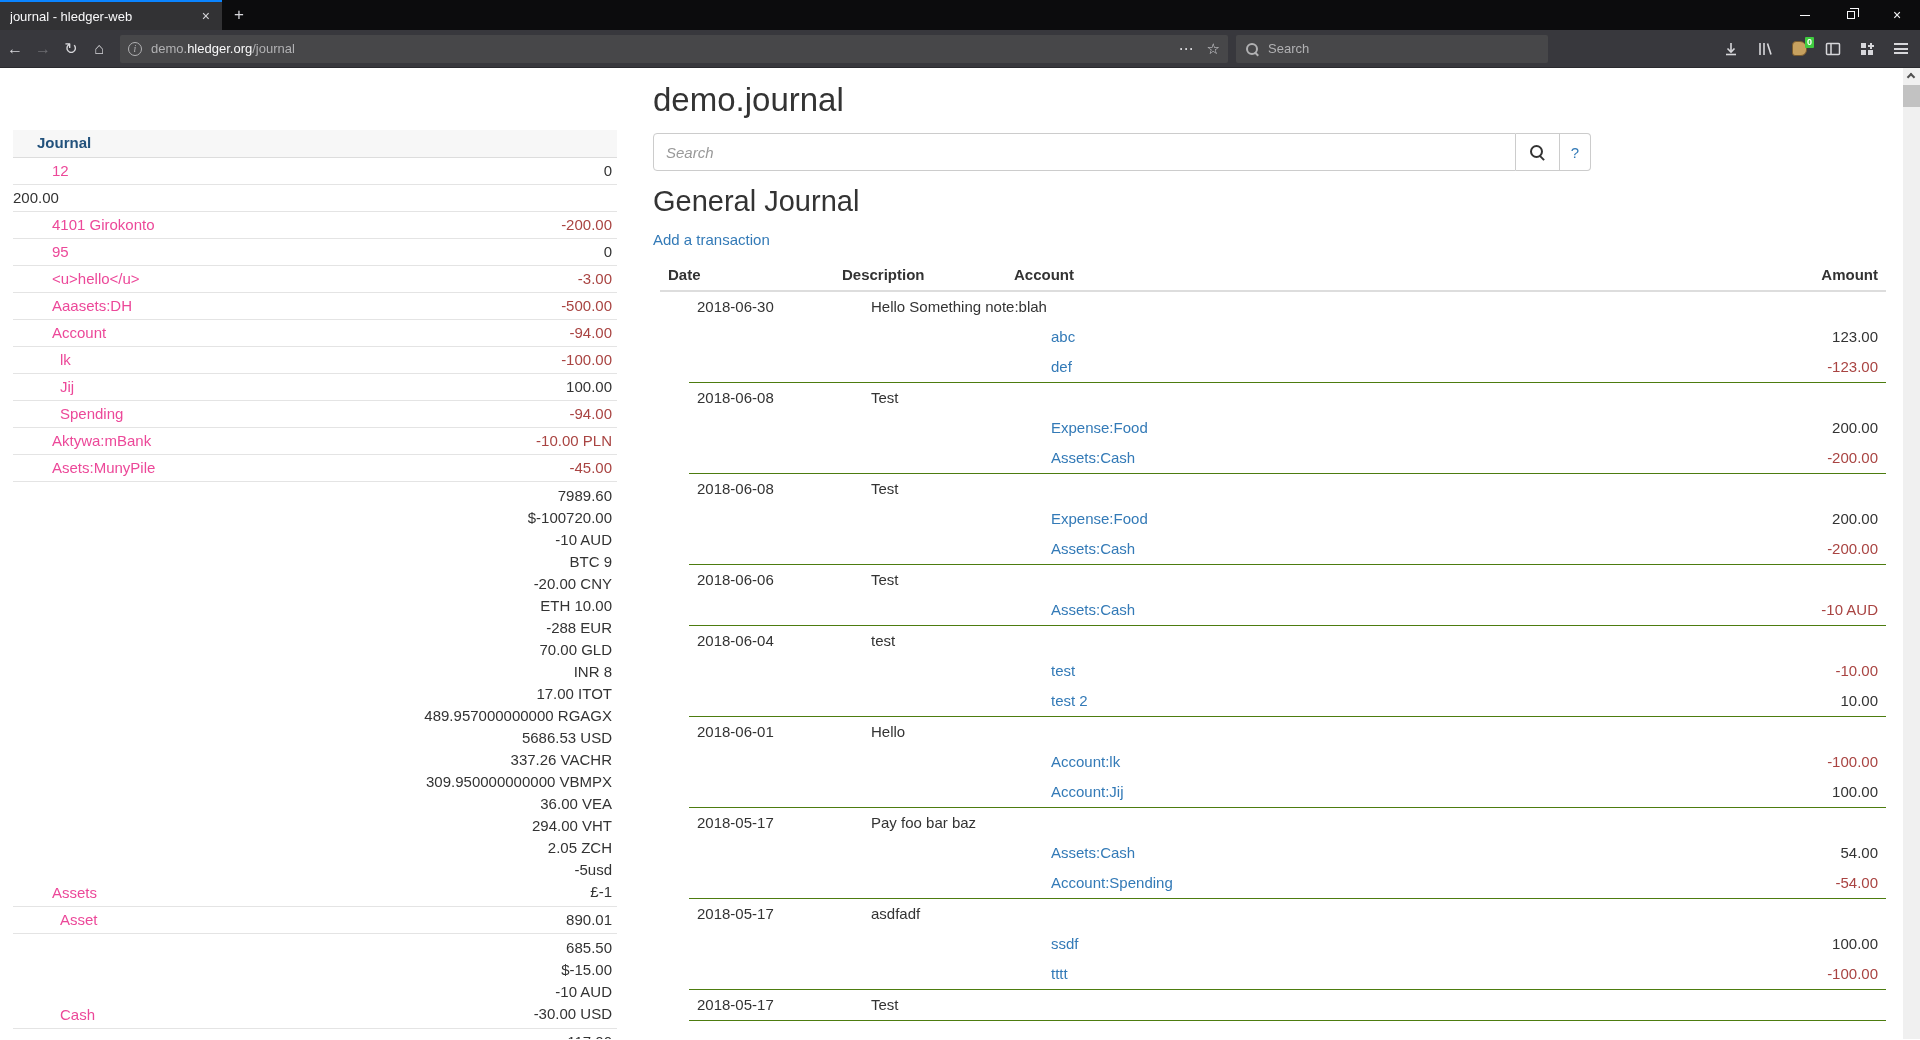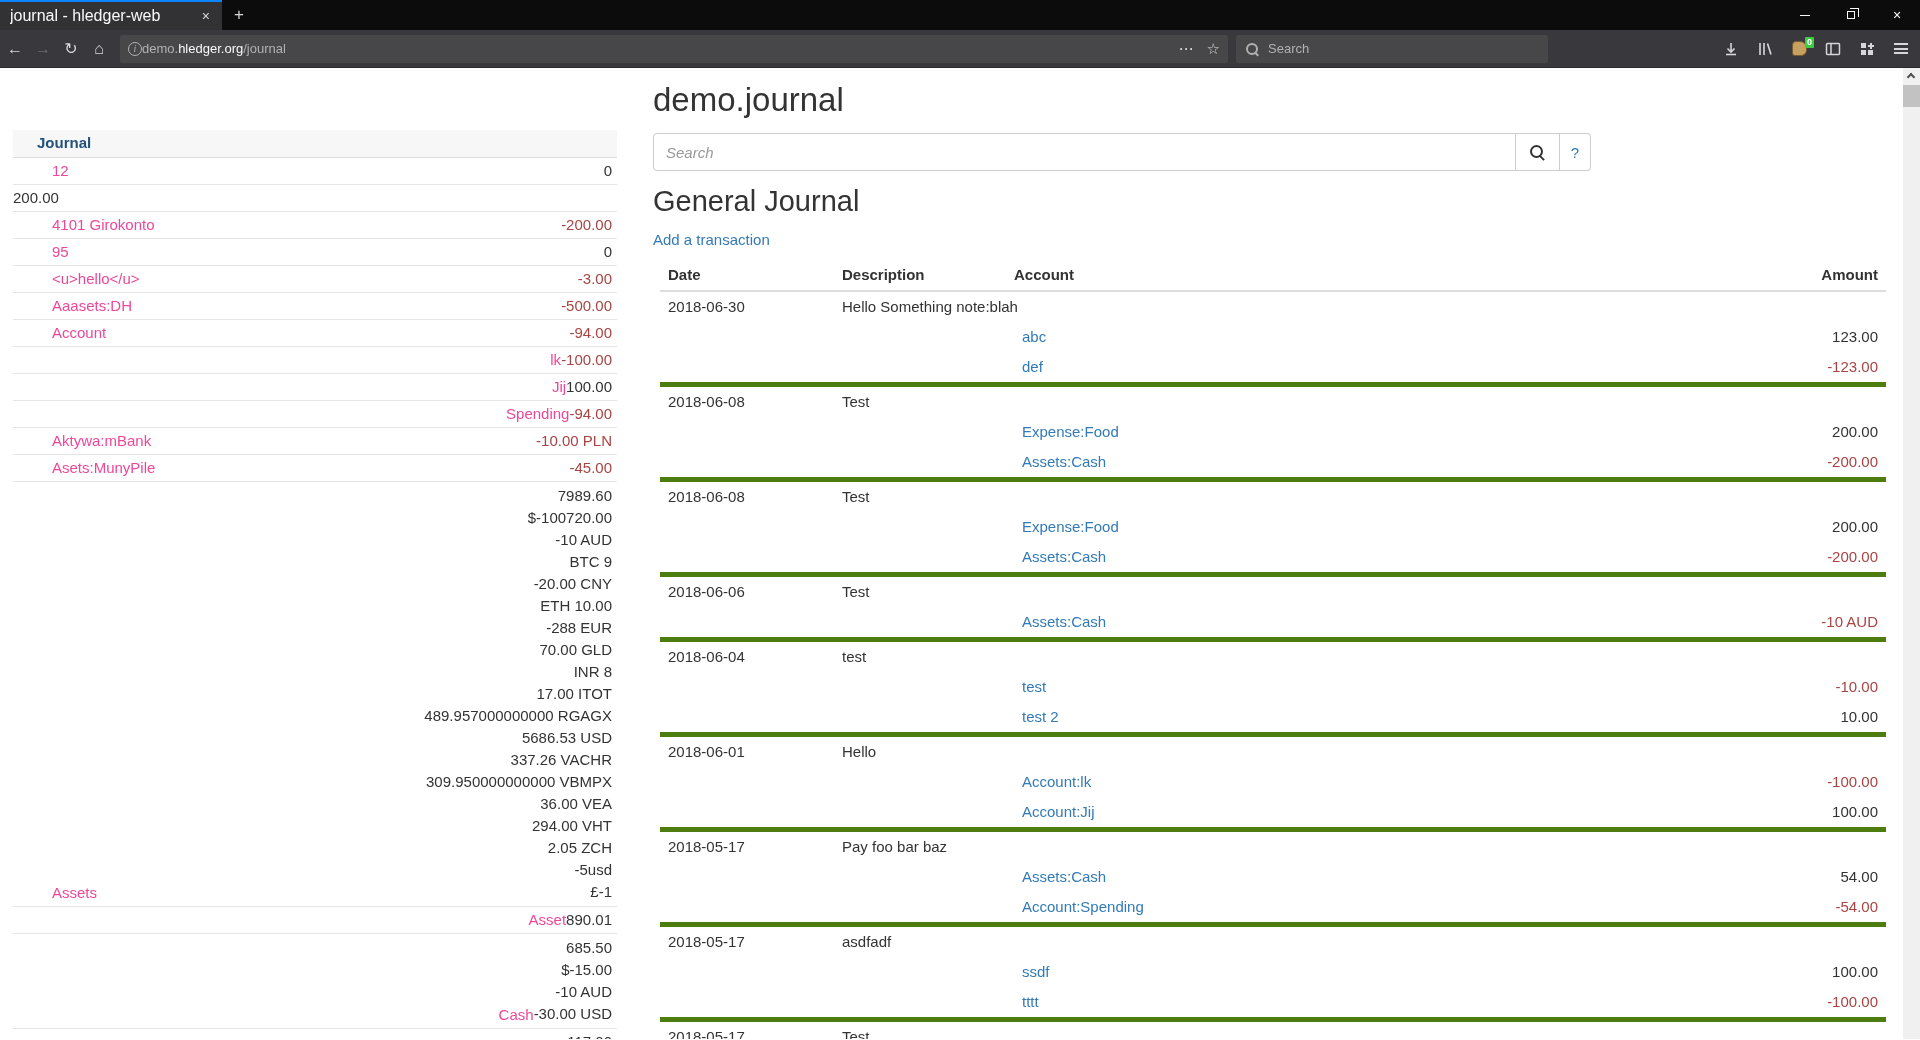--- a/index.html
+++ b/index.html
@@ -3,40 +3,40 @@
 <meta charset="utf-8">
 <style>
   * { box-sizing: border-box; margin: 0; padding: 0; }
   html,body { width:1920px; height:1040px; overflow:hidden; background:#fff;
               font-family:"Liberation Sans", sans-serif; }
 
   
   .tabstrip { height:30px; background:#0c0c0d; display:flex; align-items:stretch; position:relative; }
   .tab { width:222px; background:#323234; border-top:2px solid #0a84ff; display:flex; align-items:center;
          padding:0 8px 0 10px; color:#f9f9fa; }
-  .tab-title { font-size:16px; flex:1; white-space:nowrap; overflow:hidden; }
+  .tab-title { font-size:13px; flex:1; white-space:nowrap; overflow:hidden; }
   .tab-close { color:#d7d7db; font-size:14px; line-height:14px; padding:0 4px; cursor:default; }
   .newtab { width:34px; color:#d7d7db; font-size:17px; display:flex; align-items:center; justify-content:center; }
   .wincontrols { position:absolute; right:0; top:0; height:30px; display:flex; }
   .winbtn { width:46px; height:30px; display:flex; align-items:center; justify-content:center; color:#f9f9fa; }
   .glyph-min { width:10px; height:1px; background:#f9f9fa; display:block; }
   .glyph-restore { position:relative; width:8px; height:8px; border:1px solid #f9f9fa; display:block; }
   .glyph-restore::before { content:''; position:absolute; top:-4px; left:2px; width:8px; height:8px;
                            border:1px solid #f9f9fa; border-bottom:none; border-left:none; }
   .glyph-close { font-size:14px; line-height:14px; }
 
   .toolbar { height:38px; background:#38383d; display:flex; align-items:center; border-bottom:1px solid #2a2a2e; }
   .navbtn { width:26px; height:26px; display:flex; align-items:center; justify-content:center;
             color:#d7d7db; font-size:16px; margin-left:2px; }
   .navbtn.dim { color:#6d6d72; }
   .urlbar { width:1108px; height:28px; background:#474749; border-radius:2px; margin-left:8px;
             display:flex; align-items:center; padding:0 8px; color:#b1b1b3; font-size:13px; }
   .info-circle { width:14px; height:14px; border:1px solid #b1b1b3; border-radius:50%; font-size:10px;
                  display:flex; align-items:center; justify-content:center; font-style:italic; font-family:"Liberation Serif",serif; }
-  .url-text { flex:1; white-space:nowrap; }
+  .url-text { margin-left:9px; flex:1; white-space:nowrap; }
   .url-domain { color:#f9f9fa; }
   .urlbar .dots { letter-spacing:1px; color:#d7d7db; font-weight:bold; font-size:12px; margin-right:12px; }
   .urlbar .star { color:#d7d7db; font-size:15px; }
   .searchbar { width:312px; height:28px; background:#474749; border-radius:2px; margin-left:8px;
                display:flex; align-items:center; padding:0 9px; color:#b1b1b3; font-size:13px; }
   .mag { position:relative; width:14px; height:14px; margin-right:9px; }
   .mag::before { content:''; position:absolute; top:1px; left:1px; width:8px; height:8px;
                  border:2px solid #b1b1b3; border-radius:50%; }
   .mag::after { content:''; position:absolute; width:5px; height:2px; background:#b1b1b3;
                 bottom:1px; right:0; transform:rotate(45deg); }
@@ -59,21 +59,21 @@
                border:solid #505050; border-width:2px 2px 0 0; transform:rotate(-45deg); }
   .scroll-thumb { position:absolute; top:17px; left:0; width:17px; height:22px; background:#c2c2c2; }
 
   
   .sidebar { position:absolute; left:13px; top:62px; width:604px; font-size:15px; }
   .sb-header { background:#f7f7f7; border-bottom:1px solid #ddd; padding:4px 5px 4px 24px; height:28px; }
   .sb-header a { color:#23527c; font-weight:bold; text-decoration:none; }
   .sb-row { display:flex; align-items:flex-end; border-bottom:1px solid #e4e4e4; padding:3px 5px 3px 0; }
   .sb-name { flex:1; color:#ec4899; text-decoration:none; line-height:20px; }
   .depth-1 .sb-name { padding-left:39px; }
-  .depth-2 .sb-name { padding-left:47px;text-align:right; }
+  .depth-2 .sb-name { padding-left:47px; }
   .sb-amts { text-align:right; }
   .sb-amt { line-height:20px; }
   .sb-row.multi .sb-amt { line-height:22px; }
   .neg { color:#a94442; }
 
   
   .main { position:absolute; left:653px; top:0; width:1240px; padding-top:14px; }
   .main h1 { font-size:33px; font-weight:400; color:#333; line-height:36px; }
   .searchform { margin-top:15px; display:flex; width:938px; }
   .searchform input { flex:1; height:38px; border:1px solid #ccc; border-radius:4px 0 0 4px; padding:0 12px;
@@ -93,21 +93,21 @@
 
   .txn-table { margin-top:11px; margin-left:7px; width:1226px; font-size:15px; }
   .txn-line { display:grid; grid-template-columns:174px 172px 1fr 320px; }
   .txn-line > span { padding:5px 8px; line-height:20px; }
   .thead { border-bottom:2px solid #ddd; font-weight:bold; }
   .thead .c-amt { }
   .head .c-desc { grid-column:2 / 5; }
   .c-amt { text-align:right; }
   .acct-link { color:#337ab7; text-decoration:none; }
   .c-acct { padding-left:16px !important; }
-  .txn { border-bottom:5px solid #4d7c0f; }
+  .txn { border-bottom:1px solid #4d7c0f;margin-left:29px; }
 </style>
 </head>
 <body>
 
 <div class="tabstrip">
   <div class="tab">
     <span class="tab-title">journal - hledger-web</span>
     <span class="tab-close">×</span>
   </div>
   <div class="newtab">+</div>

